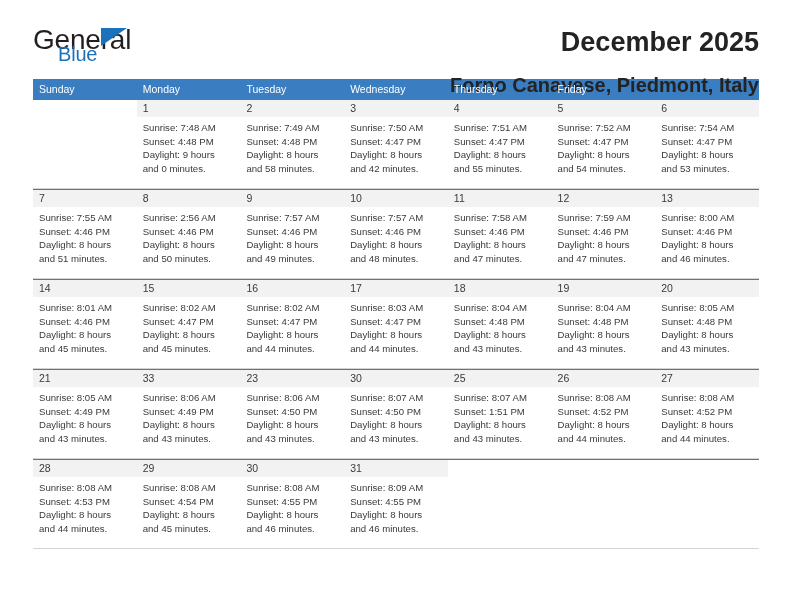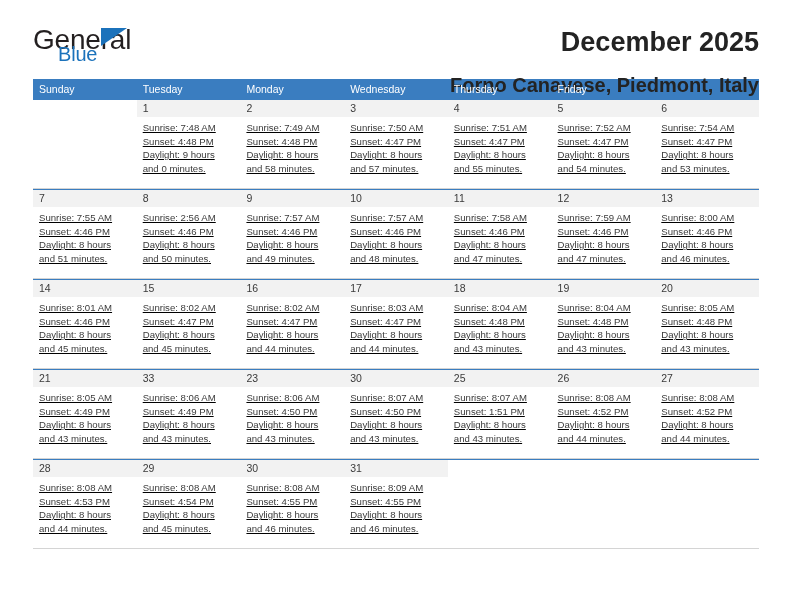--- a/index.html
+++ b/index.html
@@ -54,21 +54,21 @@
     border-top: 1.6px solid #3a7dc0;
     border-bottom: 1px solid #d4d4d4;
   }
   .week:first-of-type { border-top: none; }
   .cell { min-height: 88px; position: relative; }
   .cell .daynum {
     height: 17px; background: #f2f2f2;
     font-size: 10.5px; color: #3a3a3a; padding-left: 6px; line-height: 17px;
   }
   .cell.empty .daynum { background: #ffffff; }
-  .cell .lines { padding: 4px 6px 0 6px; text-decoration: underline; }
+  .cell .lines { padding: 4px 6px 0 6px; }
   .cell .lines span {
     display: block; font-size: 9.6px; color: #3a3a3a; line-height: 13.6px;
     white-space: nowrap;
   }
 </style>
 </head>
 <body>
 
 <div class="page">
 
@@ -80,22 +80,22 @@
     </div>
     <div class="titles">
       <div class="month-title">December 2025</div>
       <div class="location">Forno Canavese, Piedmont, Italy</div>
     </div>
   </div>
 
   <div class="calendar">
     <div class="weekhead">
       <div>Sunday</div>
+      <div>Monday</div>
       <div>Tuesday</div>
-      <div>Monday</div>
       <div>Wednesday</div>
       <div>Thursday</div>
       <div>Friday</div>
     </div>
     <div id="weeks-container">
         <div class="week">
           <div class="cell empty">
             <div class="daynum"></div>
           </div>
           <div class="cell">
@@ -115,21 +115,21 @@
               <span>Daylight: 8 hours</span>
               <span>and 58 minutes.</span>
             </div>
           </div>
           <div class="cell">
             <div class="daynum">3</div>
             <div class="lines">
               <span>Sunrise: 7:50 AM</span>
               <span>Sunset: 4:47 PM</span>
               <span>Daylight: 8 hours</span>
-              <span>and 57 minutes.</span>
+              <span>and 42 minutes.</span>
             </div>
           </div>
           <div class="cell">
             <div class="daynum">4</div>
             <div class="lines">
               <span>Sunrise: 7:51 AM</span>
               <span>Sunset: 4:47 PM</span>
               <span>Daylight: 8 hours</span>
               <span>and 55 minutes.</span>
             </div>

